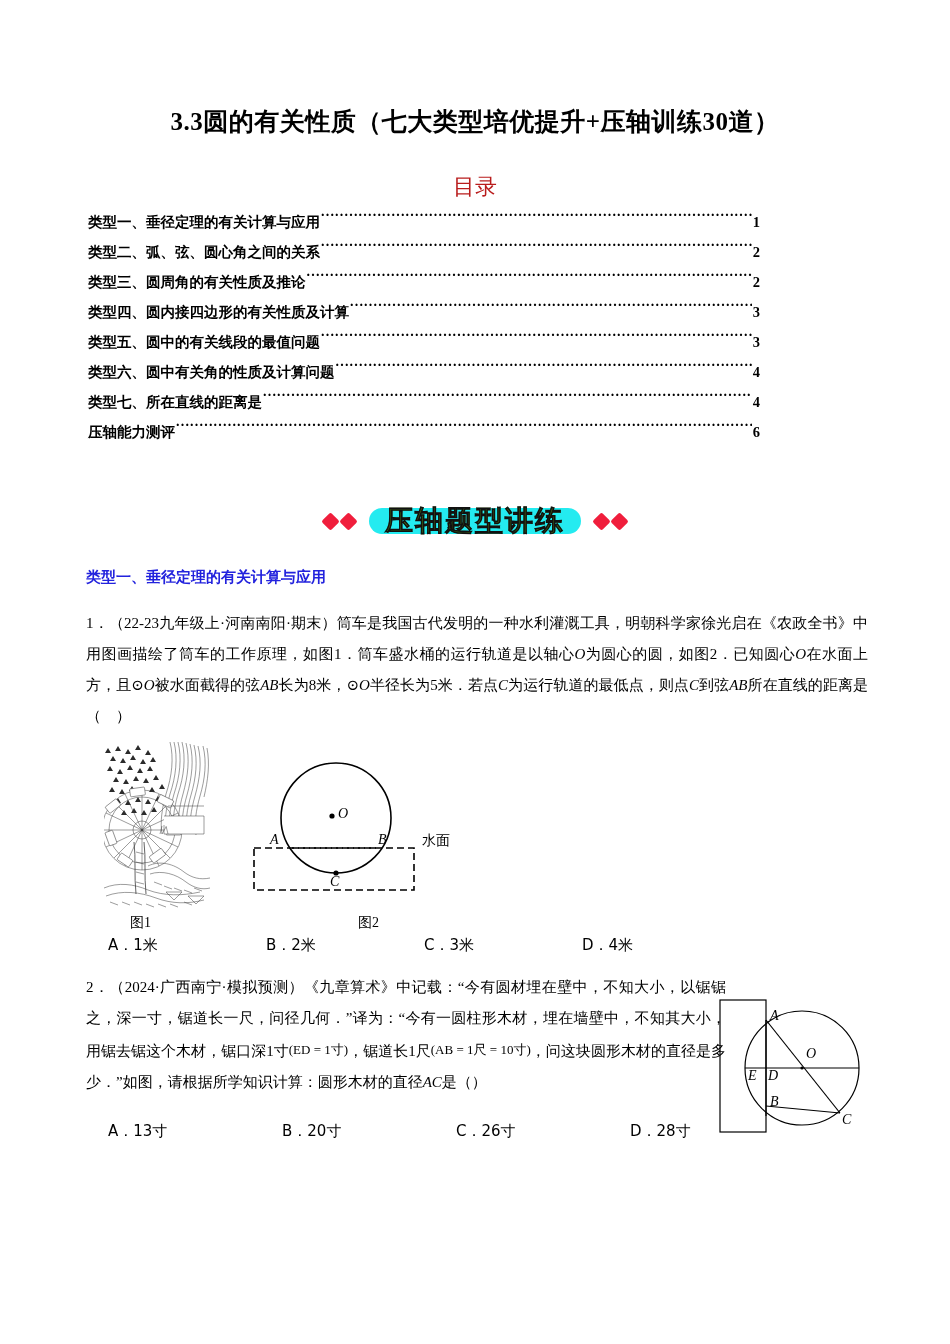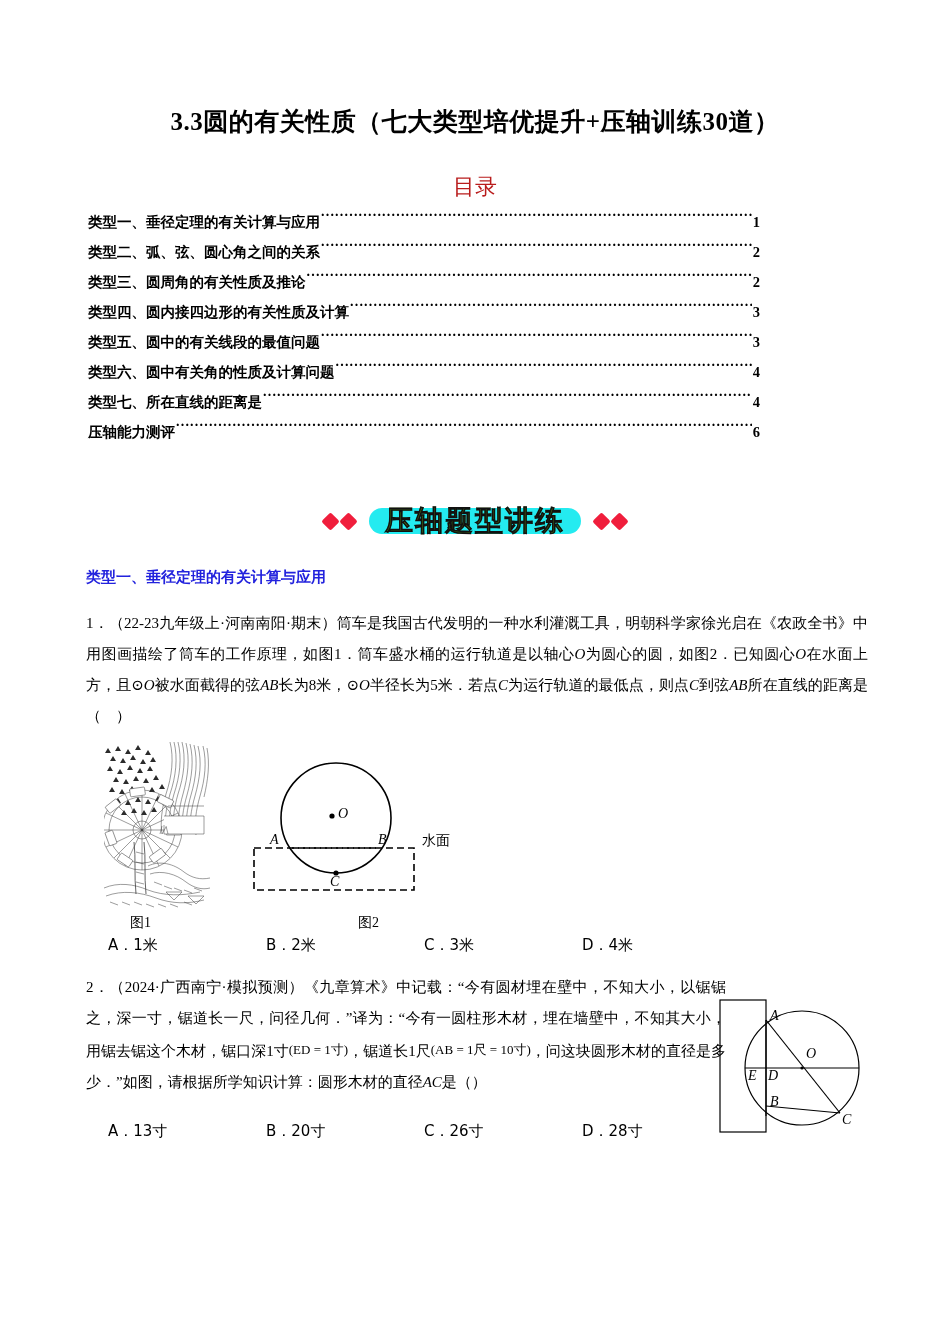--- a/index.html
+++ b/index.html
@@ -154,21 +154,21 @@
   }
 
   
   .options {
     position: absolute;
     display: flex;
     font-size: 15px;
     font-family: "DejaVu Sans", "Liberation Sans", sans-serif;
   }
   #q1-options { left: 108px; top: 936px; width: 700px; }
-  #q2-options { left: 108px; top: 1122px; width: 700px; }
+  #q2-options { left: 108px; top: 1122px; width: 700px; gap: 16px; }
   .options .opt { width: 158px; flex: 0 0 auto; }
 
   
   .fig-area {
     position: absolute;
     left: 104px;
     top: 742px;
     width: 440px;
     height: 190px;
   }

